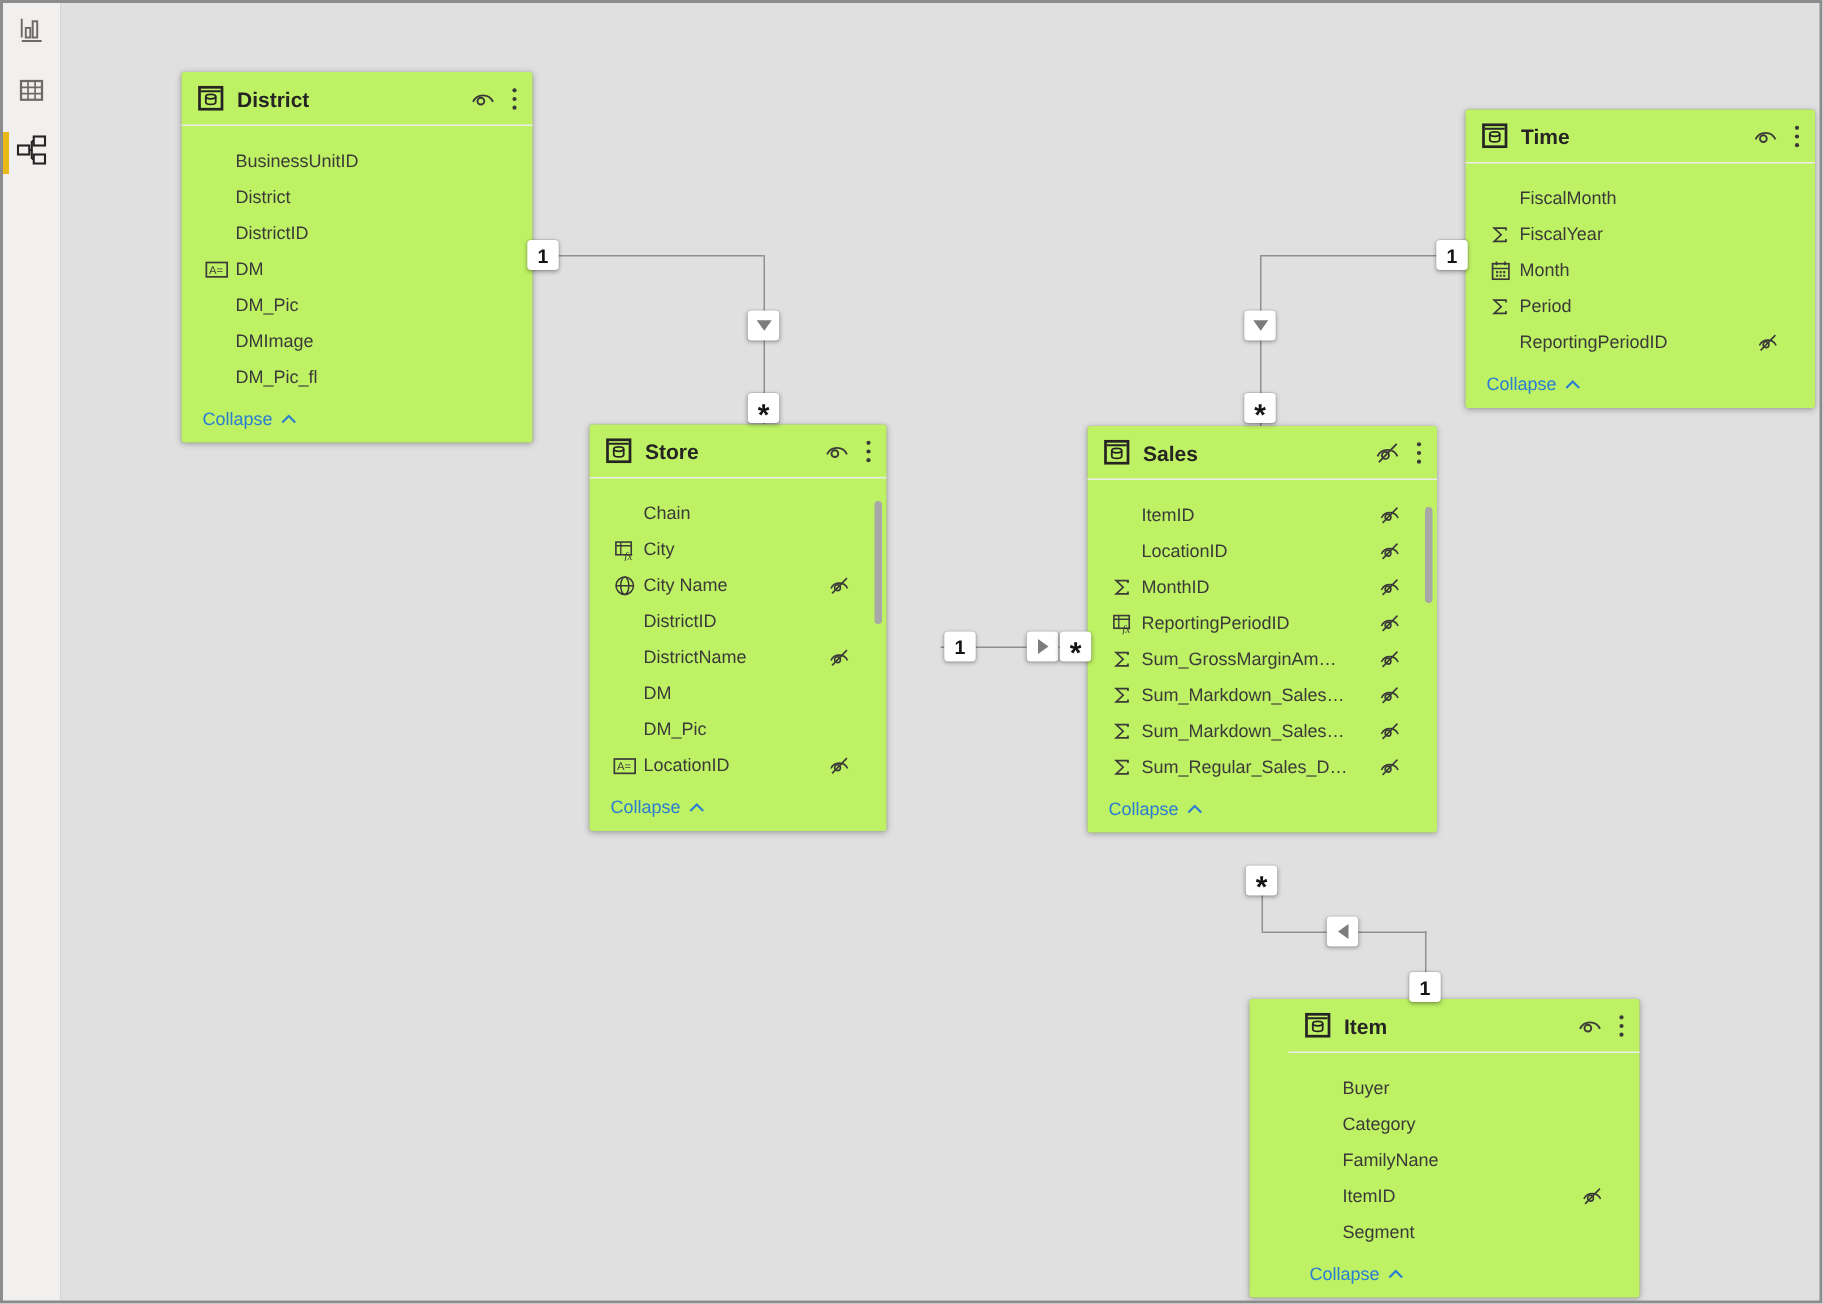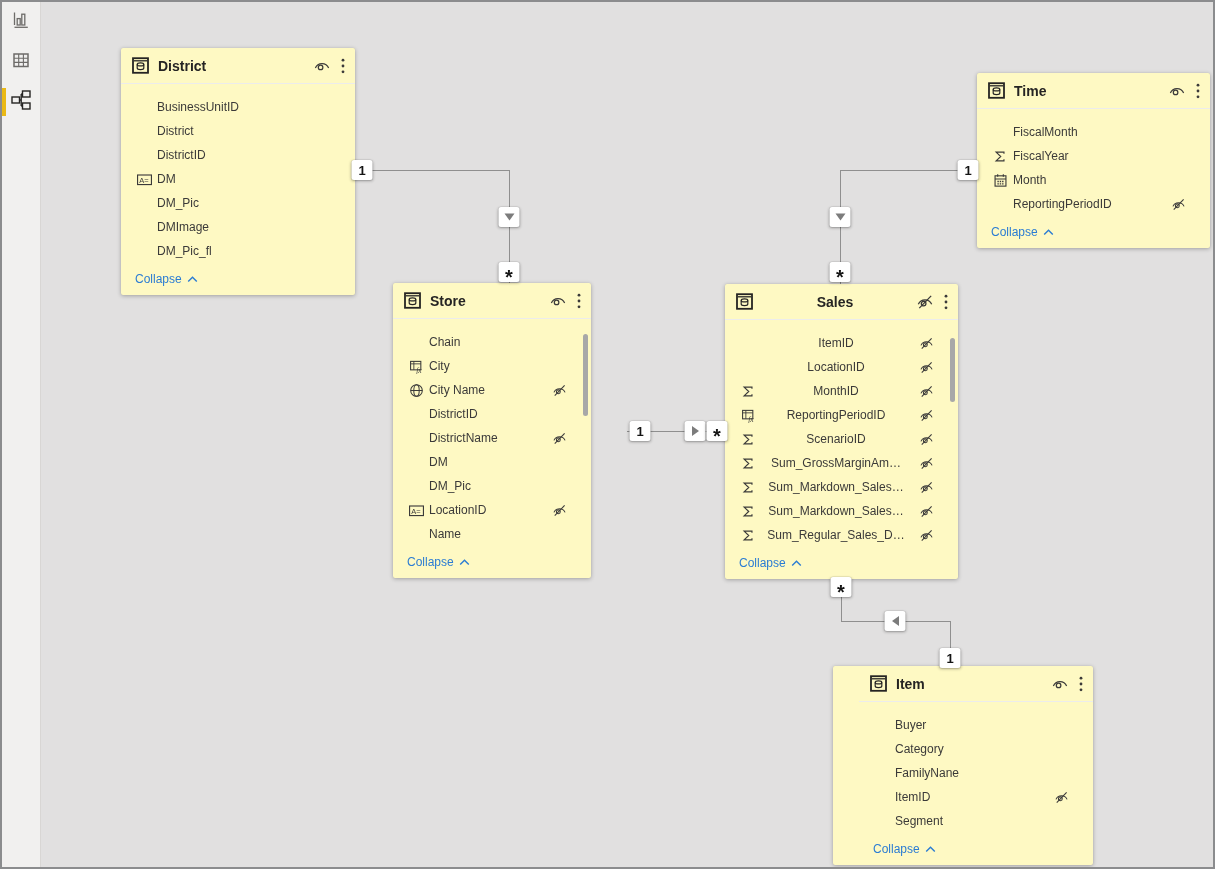--- a/index.html
+++ b/index.html
@@ -16,21 +16,21 @@
     border-right:1px solid #d8d6d4;z-index:30;}
   .side-item{height:40px;display:flex;align-items:center;justify-content:center;
     color:#6d6b69;position:relative;cursor:pointer;}
   .side-item.active{color:#252423;}
   .side-item.active::before{content:"";position:absolute;left:0;top:6px;bottom:6px;width:4px;background:#eab915;}
 
   
   .canvas{position:absolute;inset:2px 2px 2px 41px;z-index:1;}
 
   
-  .card{position:absolute;background:#fef9c3;border-radius:2px;z-index:10;
+  .card{position:absolute;background:#bef264;border-radius:2px;z-index:10;
     box-shadow:0 1px 4px rgba(0,0,0,.28),0 0 1px rgba(0,0,0,.12);}
   .card-header{height:35px;display:flex;align-items:center;gap:8px;padding:0 10px;
     border-bottom:1px solid #ececec;}
   .tbl-icon{display:flex;color:#252423;flex:none;}
   .card-title{flex:1;font-size:14px;font-weight:600;color:#252423;white-space:nowrap;overflow:hidden;}
   .hdr-btn{display:flex;align-items:center;color:#3b3a39;cursor:pointer;flex:none;}
   .hdr-btn + .hdr-btn{margin-left:2px;}
   .fields{padding-top:11px;position:relative;}
   .frow{height:24px;display:flex;align-items:center;padding:0 24px 0 14px;font-size:12px;color:#3b3a39;}
   .ficon{width:18px;margin-right:4px;display:flex;justify-content:center;align-items:center;color:#3b3a39;flex:none;}
@@ -325,36 +325,32 @@
           <span class="feye">
             <svg width="15" height="15" viewBox="0 0 17 17" xmlns="http://www.w3.org/2000/svg">
               <g fill="none" stroke="currentColor" stroke-width="1.2">
                 <path d="M2.2 10.6 A 6.9 6.9 0 0 1 14.8 10.6"></path>
                 <circle cx="7.2" cy="10" r="2.2"></circle>
                 <path d="M3.1 14.3 L14.3 2.7"></path>
               </g>
             </svg>
           </span>
         </div>
-        <div class="frow">
-          <span class="ficon"></span>
-          <span class="fname">Name</span>
-        </div>
       </div>
       <div class="collapse">
         <span>Collapse</span>
         <span style="display: flex;">
           <svg width="11" height="7" viewBox="0 0 11 7" xmlns="http://www.w3.org/2000/svg">
             <path d="M1.2 5.6 L5.5 1.3 L9.8 5.6" fill="none" stroke="#2b7cd3" stroke-width="1.4"></path>
           </svg>
         </span>
       </div>
       <div class="scroll-thumb" style="top: 51px; height: 82px;"></div>
     </div>
-    <div class="card" style="left: 725px; top: 284px; width: 233px; text-align: center;">
+    <div class="card" style="left: 725px; top: 284px; width: 233px;">
       <div class="card-header">
         <span class="tbl-icon">
           <svg width="19" height="19" viewBox="0 0 19 19" xmlns="http://www.w3.org/2000/svg">
             <g fill="none" stroke="currentColor">
               <rect x="2" y="2.2" width="15" height="14.6" stroke-width="1.8"></rect>
               <path d="M2.9 4.8 H16.1" stroke-width="1.3"></path>
               <ellipse cx="9.5" cy="8.4" rx="3.3" ry="1.5" stroke-width="1.2"></ellipse>
               <path d="M6.2 8.4 V12 c0 .9 1.5 1.6 3.3 1.6 s3.3 -.7 3.3 -1.6 V8.4" stroke-width="1.2"></path>
             </g>
           </svg>
@@ -427,37 +423,20 @@
           <span class="ficon">
             <svg width="15" height="15" viewBox="0 0 17 16" xmlns="http://www.w3.org/2000/svg">
               <g fill="none" stroke="currentColor">
                 <rect x="1.8" y="2.2" width="11.6" height="9.6" stroke-width="1.2"></rect>
                 <path d="M1.8 5 H13.4 M5.5 2.2 V11.8" stroke-width="1"></path>
               </g>
               <text x="8.2" y="15.4" font-size="8.5" font-style="italic" fill="currentColor" font-family="'Liberation Serif',serif">fx</text>
             </svg>
           </span>
           <span class="fname">ReportingPeriodID</span>
-          <span class="feye">
-            <svg width="15" height="15" viewBox="0 0 17 17" xmlns="http://www.w3.org/2000/svg">
-              <g fill="none" stroke="currentColor" stroke-width="1.2">
-                <path d="M2.2 10.6 A 6.9 6.9 0 0 1 14.8 10.6"></path>
-                <circle cx="7.2" cy="10" r="2.2"></circle>
-                <path d="M3.1 14.3 L14.3 2.7"></path>
-              </g>
-            </svg>
-          </span>
-        </div>
-        <div class="frow">
-          <span class="ficon">
-            <svg width="12" height="13" viewBox="0 0 13 14" xmlns="http://www.w3.org/2000/svg">
-              <path d="M10.8 3.9 V2.2 H2.3 L7.3 7 L2.3 11.8 H10.8 V10.1" fill="none" stroke="currentColor" stroke-width="1.25"></path>
-            </svg>
-          </span>
-          <span class="fname">ScenarioID</span>
           <span class="feye">
             <svg width="15" height="15" viewBox="0 0 17 17" xmlns="http://www.w3.org/2000/svg">
               <g fill="none" stroke="currentColor" stroke-width="1.2">
                 <path d="M2.2 10.6 A 6.9 6.9 0 0 1 14.8 10.6"></path>
                 <circle cx="7.2" cy="10" r="2.2"></circle>
                 <path d="M3.1 14.3 L14.3 2.7"></path>
               </g>
             </svg>
           </span>
         </div>
@@ -590,20 +569,28 @@
               <g fill="none" stroke="currentColor" stroke-width="1.2">
                 <rect x="2.2" y="3" width="11.6" height="11"></rect>
                 <path d="M2.2 6.4 H13.8 M5 1.4 V4 M11 1.4 V4"></path>
                 <path d="M4.7 9 h1.5 M7.2 9 h1.5 M9.7 9 h1.5 M4.7 11.6 h1.5 M7.2 11.6 h1.5 M9.7 11.6 h1.5" stroke-width="1.5"></path>
               </g>
             </svg>
           </span>
           <span class="fname">Month</span>
         </div>
         <div class="frow">
+          <span class="ficon">
+            <svg width="12" height="13" viewBox="0 0 13 14" xmlns="http://www.w3.org/2000/svg">
+              <path d="M10.8 3.9 V2.2 H2.3 L7.3 7 L2.3 11.8 H10.8 V10.1" fill="none" stroke="currentColor" stroke-width="1.25"></path>
+            </svg>
+          </span>
+          <span class="fname">Period</span>
+        </div>
+        <div class="frow">
           <span class="ficon"></span>
           <span class="fname">ReportingPeriodID</span>
           <span class="feye">
             <svg width="15" height="15" viewBox="0 0 17 17" xmlns="http://www.w3.org/2000/svg">
               <g fill="none" stroke="currentColor" stroke-width="1.2">
                 <path d="M2.2 10.6 A 6.9 6.9 0 0 1 14.8 10.6"></path>
                 <circle cx="7.2" cy="10" r="2.2"></circle>
                 <path d="M3.1 14.3 L14.3 2.7"></path>
               </g>
             </svg>

